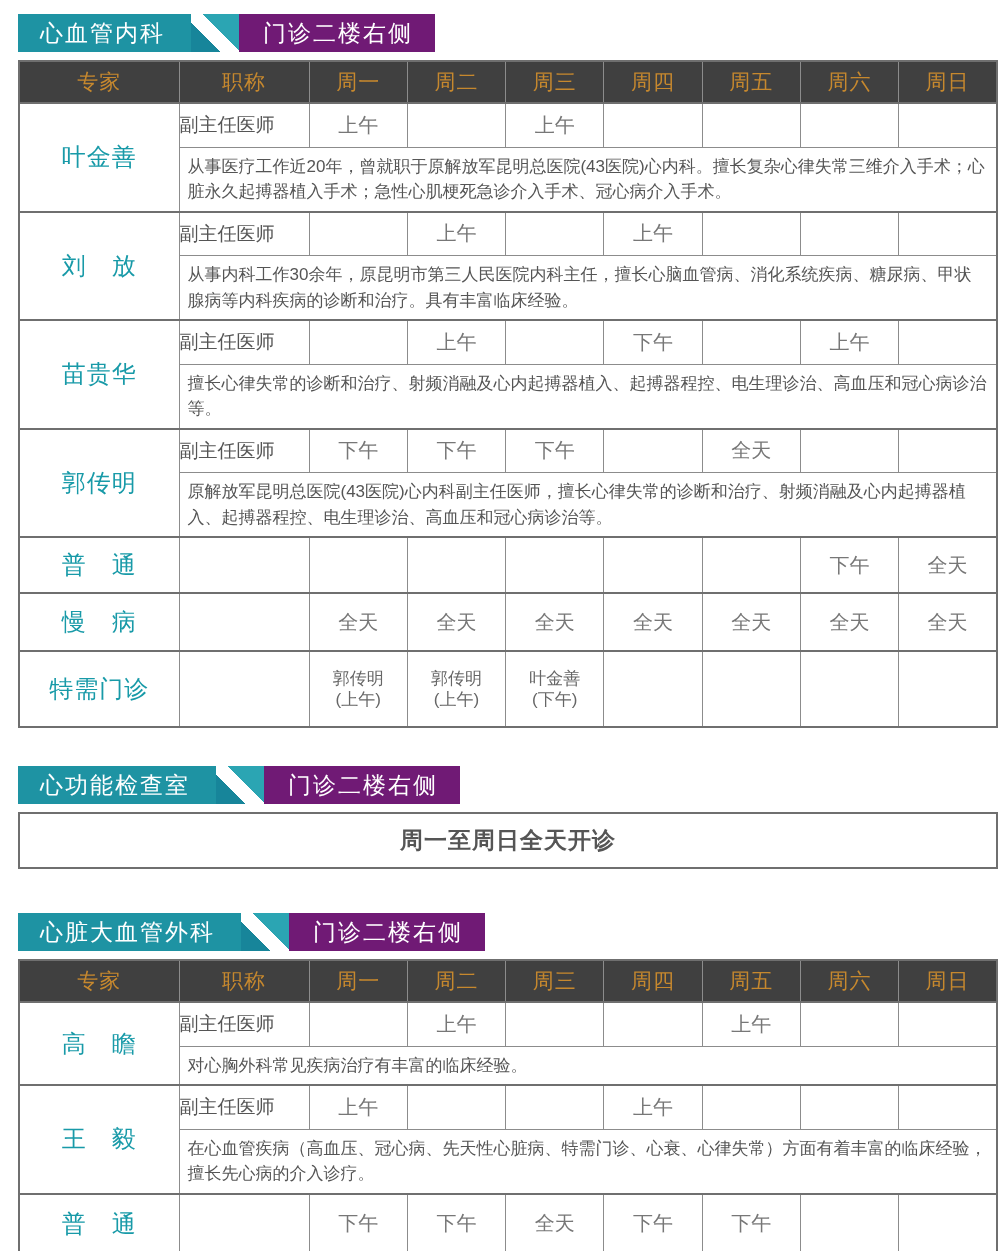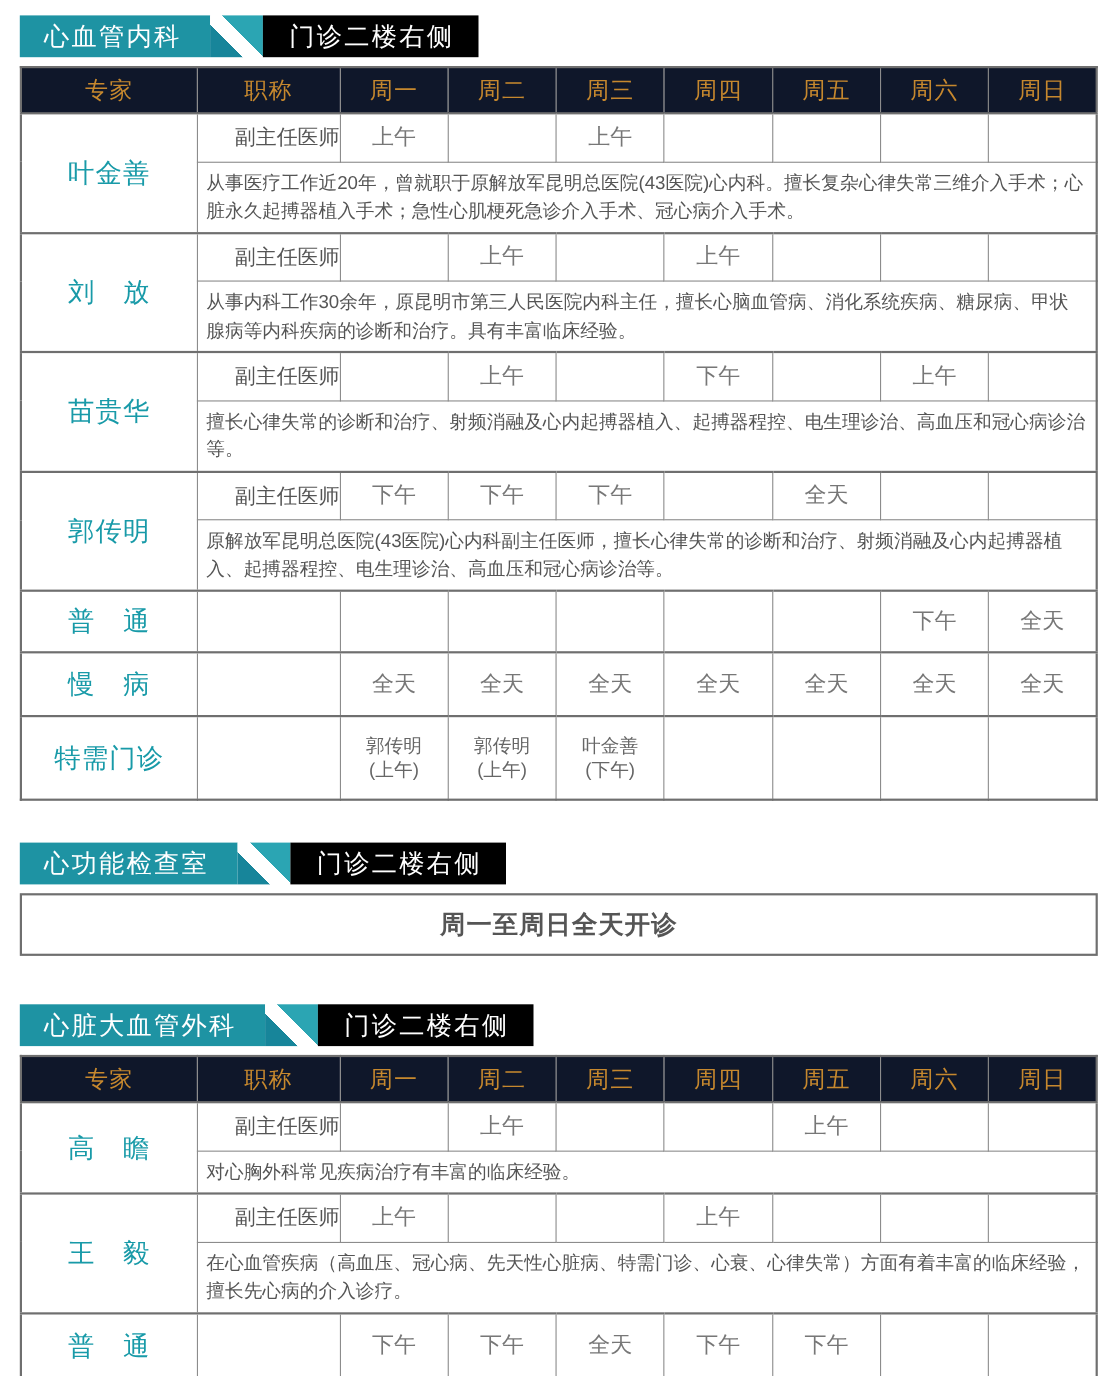--- a/index.html
+++ b/index.html
@@ -14,37 +14,37 @@
   .bar { display: flex; height: 38px; margin-bottom: 8px; }
   .tab {
     color: #ffffff; font-size: 23px; letter-spacing: 2px;
     display: flex; align-items: center; padding: 15px 22px;
   }
   .tab1 { background: #1e93a3; padding-right: 26px; }
   .gap  {
     width: 48px;
     background: linear-gradient(45deg, #17859a 0 34%, #ffffff 34% 57%, #2ba5b3 57% 100%);
   }
-  .tab2 { background: #000000; padding-left: 24px; }
+  .tab2 { background: #701a75; padding-left: 24px; }
 
   
   table {
     border-collapse: collapse; width: 980px; table-layout: fixed;
     border: 2px solid #6f6f6f;
   }
   th, td { border: 1px solid #8c8c8c; }
   thead th {
-    background: #0f172a; color: #c6882e; font-size: 21px;
+    background: #404040; color: #c6882e; font-size: 21px;
     font-weight: normal; height: 42px; letter-spacing: 1px;
   }
   td.name {
     color: #189aa8; font-size: 24px; text-align: center;
     letter-spacing: 1px;
   }
-  td.title { font-size: 19px; color: #555; text-align: right; height: 44px; }
+  td.title { font-size: 19px; color: #555; text-align: left; height: 44px; }
   td.day {
     font-size: 20px; color: #777; text-align: center;
     white-space: pre-line; line-height: 1.25;
   }
   tr.bio td {
     font-size: 17px; color: #555; text-align: left;
     padding: 6px 8px; line-height: 1.5; height: 58px; vertical-align: middle;
   }
   tr.block > td { border-top: 2px solid #6f6f6f; }
   tr.h56 td { height: 56px; }

